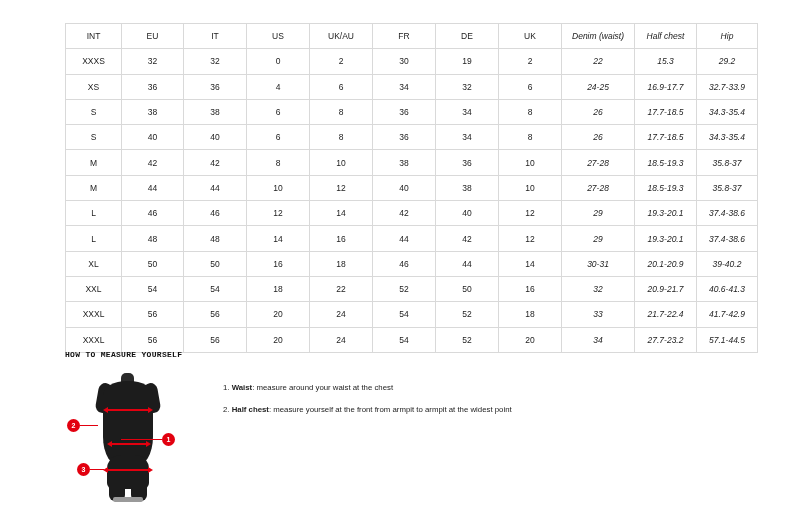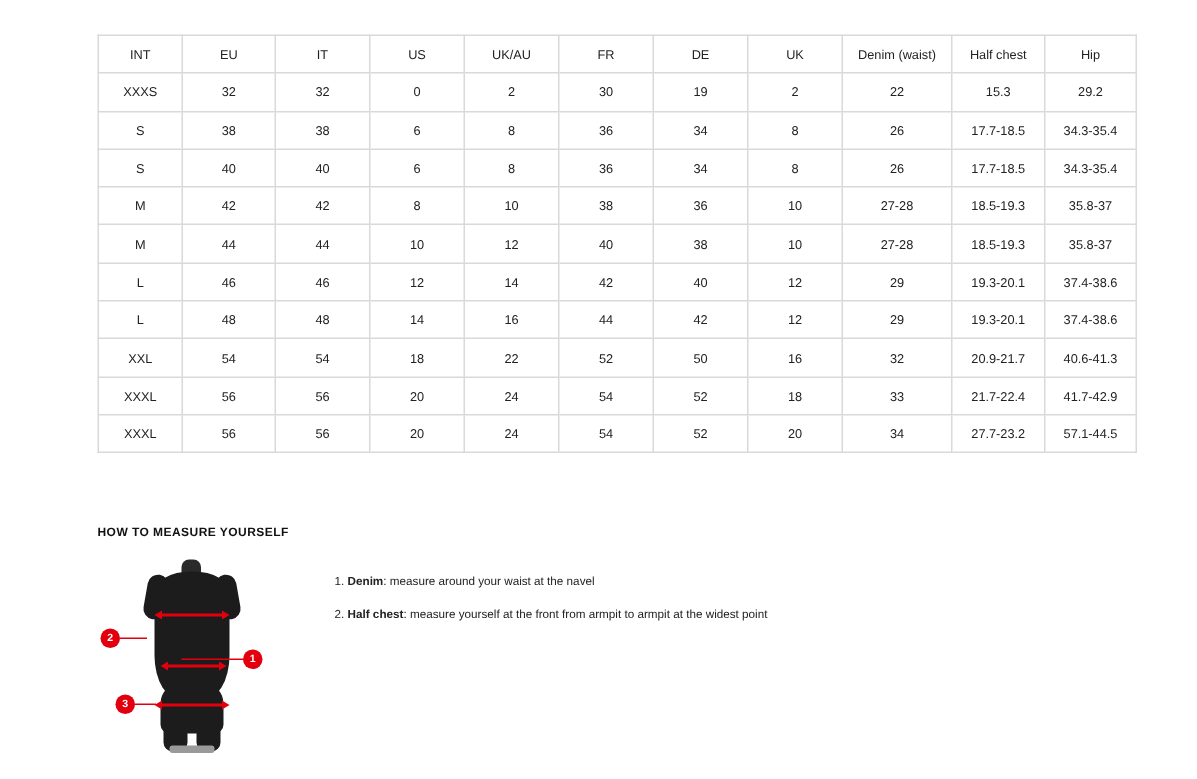--- a/index.html
+++ b/index.html
@@ -50,35 +50,36 @@
   col.c1 { width: 62px; }
   col.c2 { width: 63px; }
   col.c3 { width: 63px; }
   col.c4 { width: 63px; }
   col.c5 { width: 63px; }
   col.c6 { width: 63px; }
   col.c7 { width: 63px; }
   col.c8 { width: 73px; }
   col.c9 { width: 62px; }
   col.c10 { width: 61px; }
-  td.left-align, th.left-align { text-align: left; padding-left: 7px; }
+  td.left-align, th.left-align { text-align: left; padding-left: 7px; font-style: italic; }
 
   
   .howto {
     position: absolute;
     left: 65px;
     top: 350px;
     width: 600px;
   }
   .howto-title {
     font-size: 8px;
     font-weight: bold;
     letter-spacing: 0.3px;
     color: #111;
     margin-bottom: 12px;
+    font-family: Liberation Mono, monospace;
   }
   .howto-body {
     position: relative;
     display: flex;
     align-items: flex-start;
   }
   .figure {
     position: relative;
     width: 130px;
     height: 130px;
@@ -247,20 +248,33 @@
             <td>0</td>
             <td>2</td>
             <td>30</td>
             <td>19</td>
             <td>2</td>
             <td class="left-align">22</td>
             <td class="left-align">15.3</td>
             <td class="left-align">29.2</td>
           </tr>
           <tr>
+            <td>XS</td>
+            <td>36</td>
+            <td>36</td>
+            <td>4</td>
+            <td>6</td>
+            <td>34</td>
+            <td>32</td>
+            <td>6</td>
+            <td class="left-align">24-25</td>
+            <td class="left-align">16.9-17.7</td>
+            <td class="left-align">32.7-33.9</td>
+          </tr>
+          <tr>
             <td>S</td>
             <td>38</td>
             <td>38</td>
             <td>6</td>
             <td>8</td>
             <td>36</td>
             <td>34</td>
             <td>8</td>
             <td class="left-align">26</td>
             <td class="left-align">17.7-18.5</td>
@@ -323,20 +337,33 @@
             <td>48</td>
             <td>48</td>
             <td>14</td>
             <td>16</td>
             <td>44</td>
             <td>42</td>
             <td>12</td>
             <td class="left-align">29</td>
             <td class="left-align">19.3-20.1</td>
             <td class="left-align">37.4-38.6</td>
+          </tr>
+          <tr>
+            <td>XL</td>
+            <td>50</td>
+            <td>50</td>
+            <td>16</td>
+            <td>18</td>
+            <td>46</td>
+            <td>44</td>
+            <td>14</td>
+            <td class="left-align">30-31</td>
+            <td class="left-align">20.1-20.9</td>
+            <td class="left-align">39-40.2</td>
           </tr>
           <tr>
             <td>XXL</td>
             <td>54</td>
             <td>54</td>
             <td>18</td>
             <td>22</td>
             <td>52</td>
             <td>50</td>
             <td>16</td>
@@ -396,21 +423,21 @@
         <div class="dot-line dl2"></div>
         <div class="dot-line dl3"></div>
         <div class="dot dot1">1</div>
         <div class="dot dot2">2</div>
         <div class="dot dot3">3</div>
       </div>
 
       <div class="steps">
         <div class="step">
           <span class="stepnum">1.</span>
-          <b>Denim</b><span>: measure around your waist at the navel</span>
+          <b>Waist</b><span>: measure around your waist at the chest</span>
         </div>
         <div class="step">
           <span class="stepnum">2.</span>
           <b>Half chest</b><span>: measure yourself at the front from armpit to armpit at the widest point</span>
         </div>
       </div>
 
     </div>
   </div>
 

